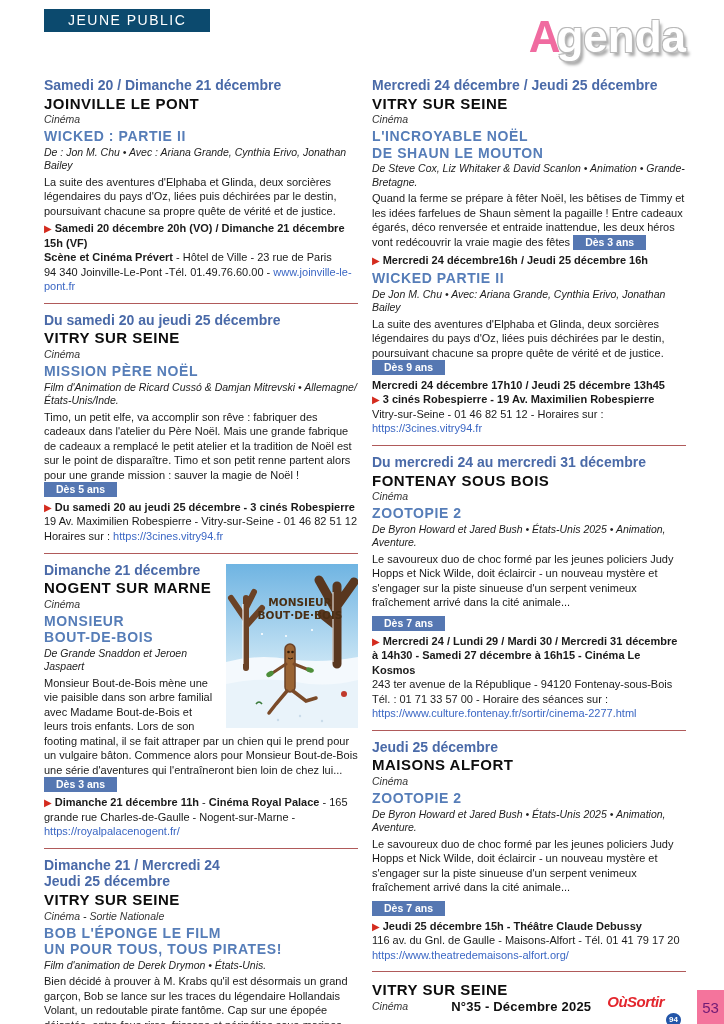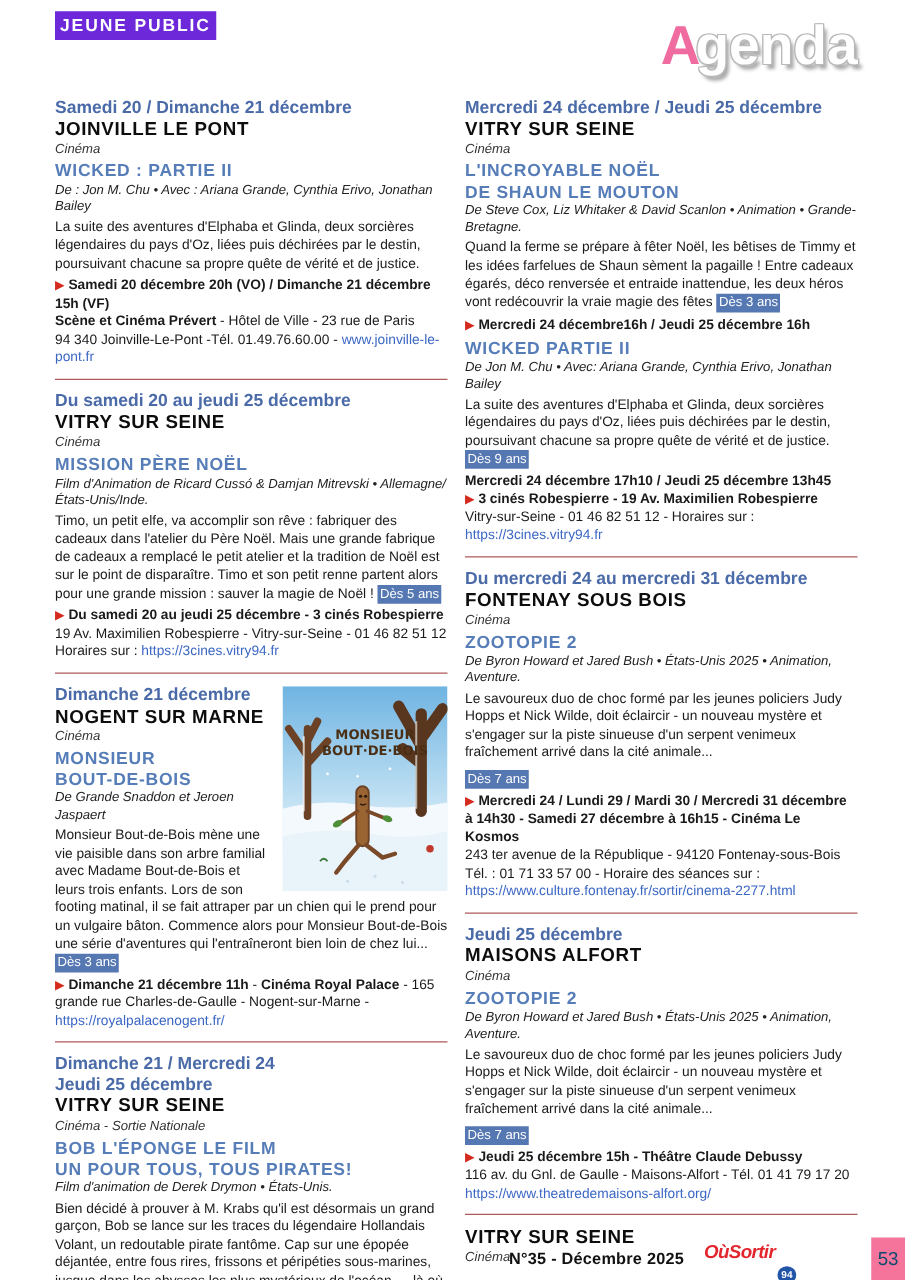--- a/index.html
+++ b/index.html
@@ -4,42 +4,42 @@
 <style>
   * { margin:0; padding:0; box-sizing:border-box; }
   html,body { background:#e8e8e8; }
   .page {
     width:724px; height:1024px; position:relative; background:#ffffff;
     font-family:"Liberation Sans", sans-serif; overflow:hidden; margin:0 auto;
   }
   
   .header { display:flex; justify-content:space-between; align-items:flex-start; padding:9px 38px 0 44px; }
   .tag {
-    background:#6d28d9; color:#fff; font-weight:bold; font-size:14px;
-    letter-spacing:1.5px; padding:3px 4px 4px;
+    background:#0c4a6e; color:#fff; font-weight:normal; font-size:14px;
+    letter-spacing:1.5px; padding:3px 24px 4px;
   }
   .agenda { font-size:44px; font-weight:bold; line-height:1; margin-top:6px; white-space:nowrap; }
   .agenda .a { color:#f06ba0; }
   .agenda .rest {
     color:#fff; margin-left:-4px;
     text-shadow:-1px -1px 0 #b9b9b9, 1px -1px 0 #b9b9b9, -1px 1px 0 #b9b9b9,
                  1px 1px 0 #b9b9b9, 3px 4px 3px #a9a9a9;
   }
   
   .cols { display:flex; gap:14px; padding:10px 38px 0 44px; align-items:flex-start; }
   .col { flex:1; min-width:0; }
   .section { padding:8px 0 9px; }
   .section.divided { border-top:1px solid #b05a5a; }
   .sec-date { color:#4a6aa8; font-weight:bold; font-size:14px; line-height:1.18; }
   .sec-city { color:#0d0d0d; font-weight:bold; font-size:15px; letter-spacing:0.5px; margin-top:2px; line-height:1.12; }
   .sec-genre { font-style:italic; font-size:10.5px; color:#333; margin:1px 0 2px; }
   .ev-title { color:#567db8; font-weight:bold; font-size:14px; letter-spacing:0.6px; line-height:1.18; margin-top:3px; }
   .ev-credits { font-style:italic; font-size:10.5px; color:#222; line-height:1.28; margin-top:1px; }
   .body { font-size:11px; line-height:1.32; color:#1a1a1a; margin:2px 0 3px; }
-  .badge { background:#5577b2; color:#fff; font-weight:normal; font-size:10.5px; padding:1px 2px 2px; white-space:nowrap; }
+  .badge { background:#5577b2; color:#fff; font-weight:bold; font-size:10.5px; padding:1px 12px 2px; white-space:nowrap; }
   .badge-line { margin:3px 0 3px; }
   .sched { font-size:11px; line-height:1.32; color:#1a1a1a; }
   .sched .b { font-weight:bold; }
   .arrow { color:#d42b1e; margin-right:3px; font-size:10px; }
   .link { color:#3b67c4; }
   
   .poster { float:right; width:132px; height:164px; margin:2px 0 6px 9px; }
   .poster svg { display:block; width:100%; height:100%; }
   
   .footer {
@@ -49,22 +49,22 @@
   .issue { font-weight:bold; font-size:13px; color:#111; letter-spacing:0.2px;margin-left:44px; }
   .brand { display:inline-flex; flex-direction:column; align-items:center; line-height:1; }
   .brand-top { display:flex; align-items:center; gap:2px; }
   .brand-text { color:#e3262d; font-weight:bold; font-size:15px; font-style:italic; letter-spacing:-0.5px; }
   .brand-badge { background:#2255a8; color:#fff; font-weight:bold; font-size:8px; border-radius:50%; padding:3px 3px;margin-top:38px; }
   .brand-sub {
     background:#2255a8; color:#fff; font-weight:bold; font-size:7px;
     letter-spacing:1.5px; text-align:center; padding:1px 2px; margin-top:1px; text-transform:uppercase;
   }
   .pagenum {
-    width:27px; height:34px; background:#f4749c; color:#0c4a6e; font-size:15px;
-    display:flex; align-items:center; justify-content:center; align-self:flex-end;margin-left:44px;
+    width:27px; height:34px; background:#f4749c; color:#701a75; font-size:15px;
+    display:flex; align-items:center; justify-content:center; align-self:flex-end;
   }
 </style>
 </head>
 <body>
 
 <div class="page">
 
   <div class="header">
     <span class="tag">JEUNE PUBLIC</span>
     <span class="agenda"><span class="a">A</span><span class="rest">genda</span></span>

